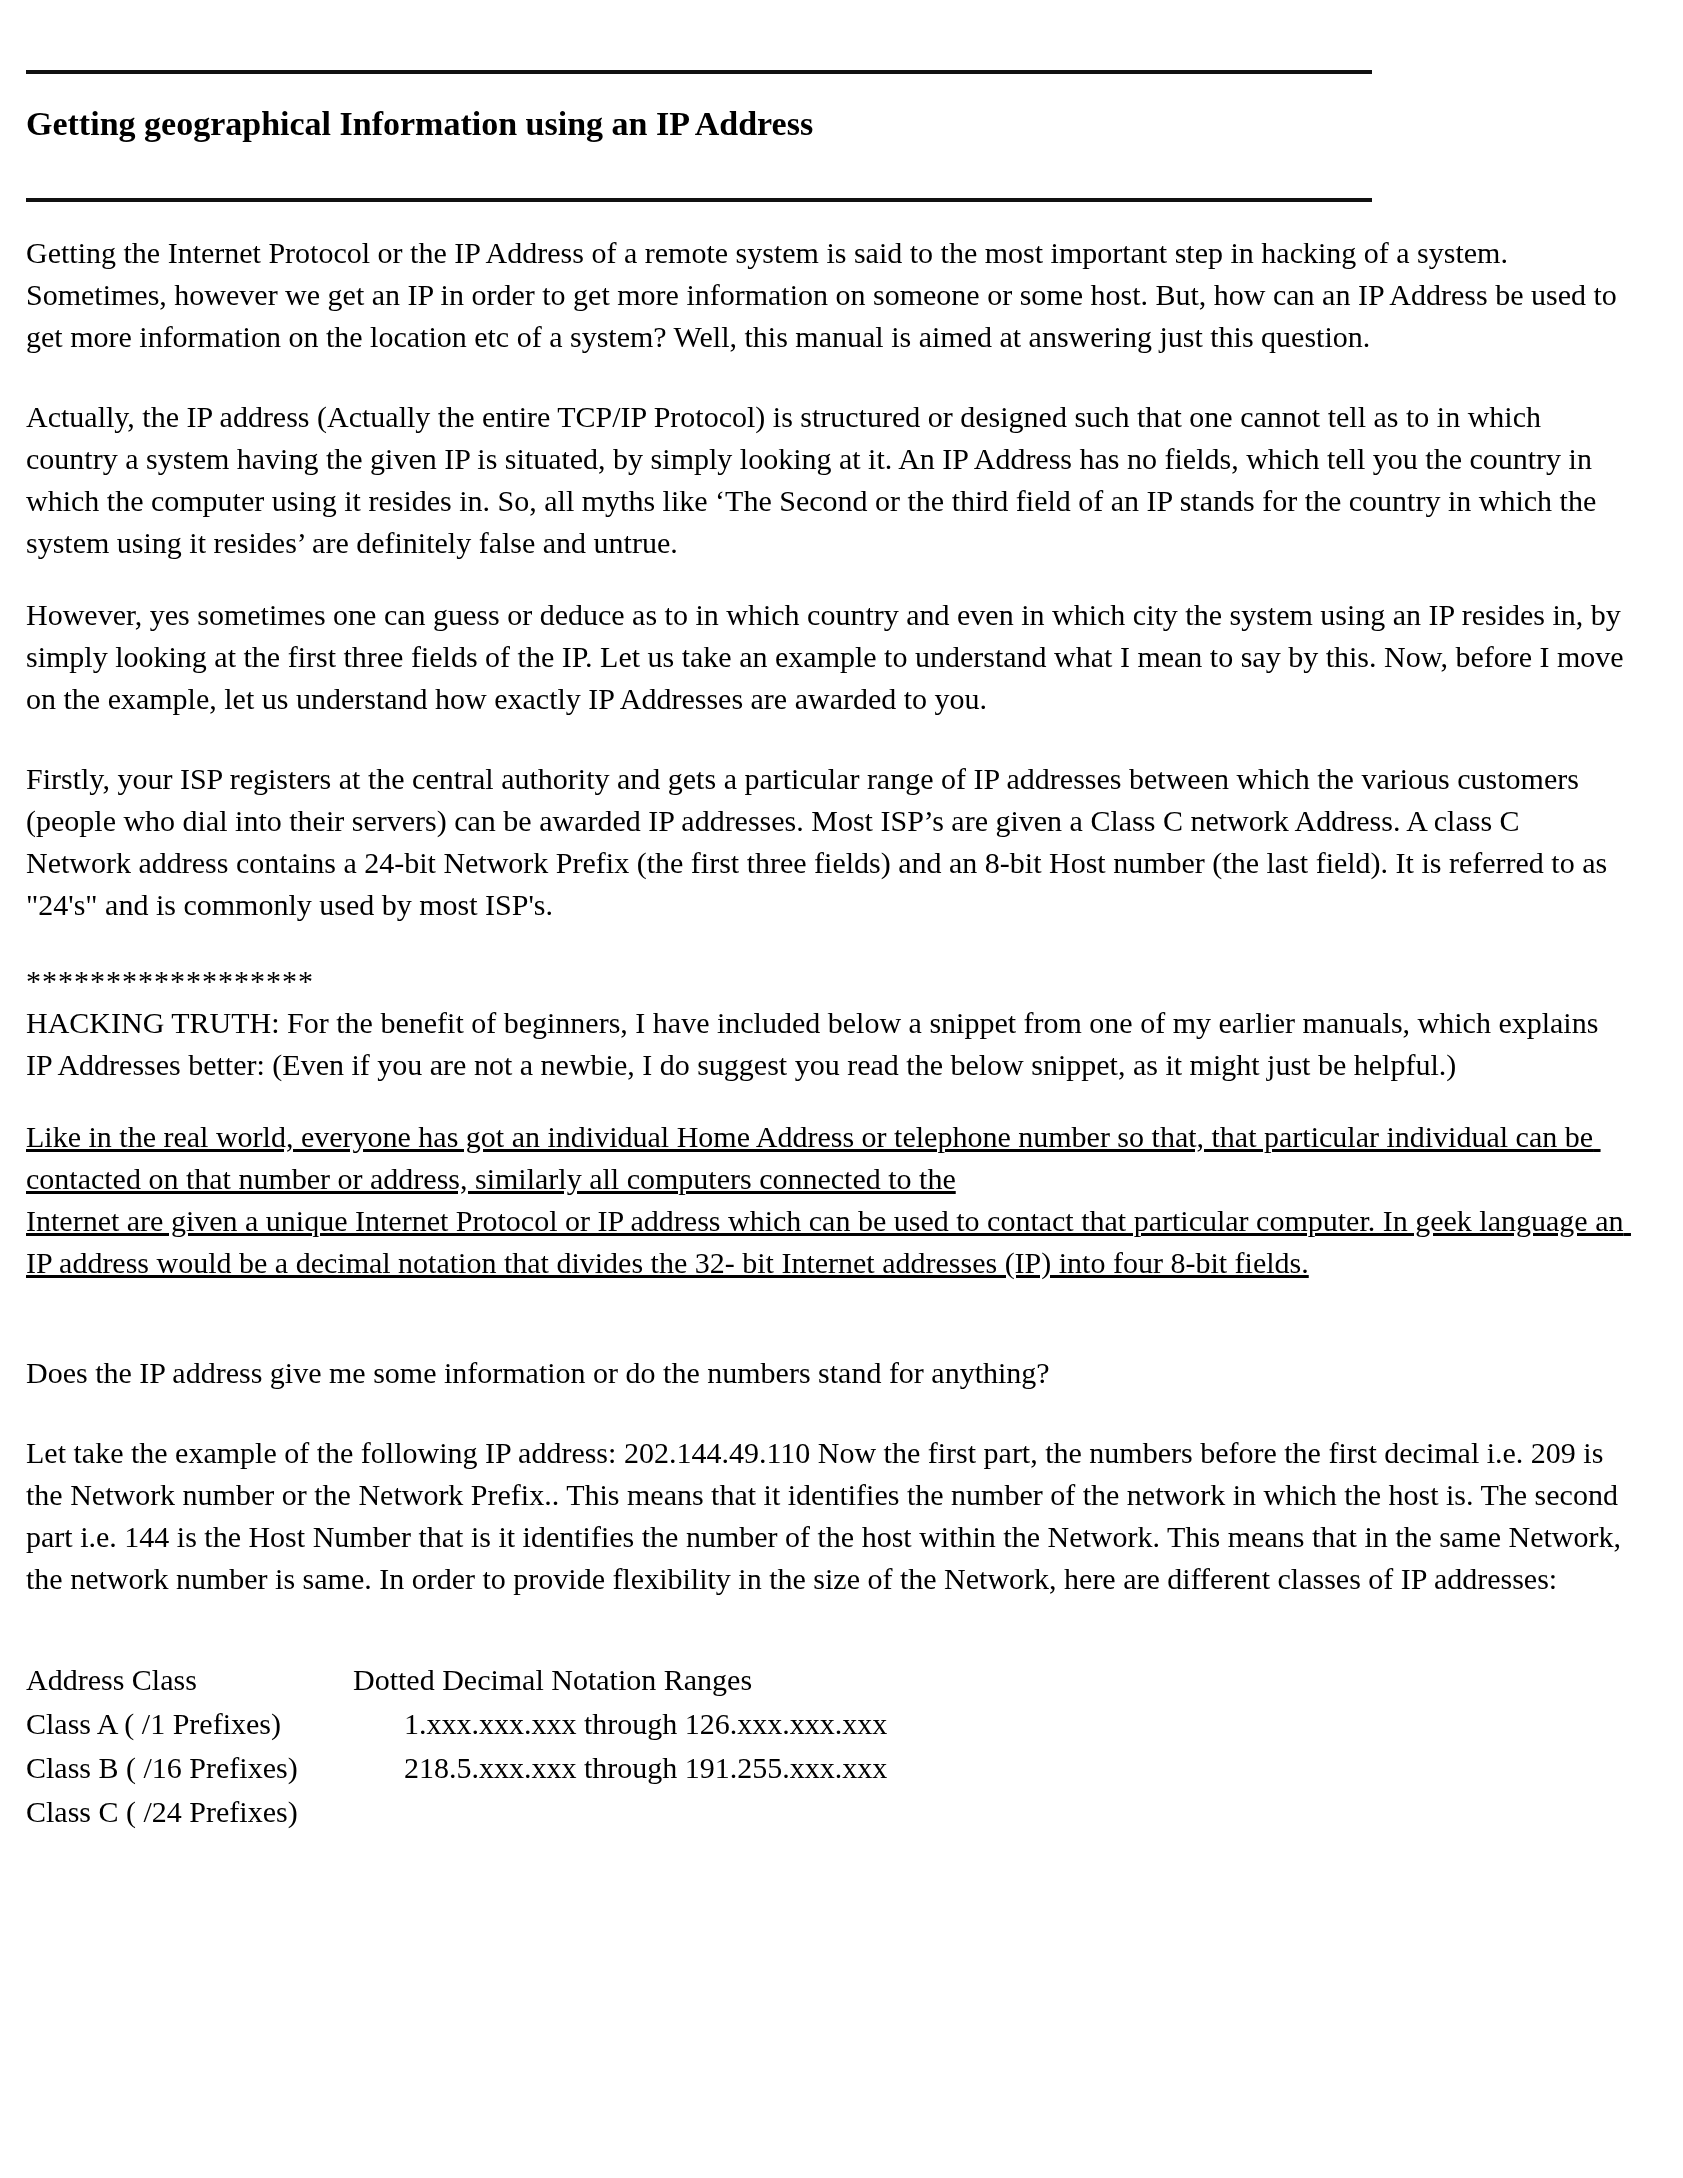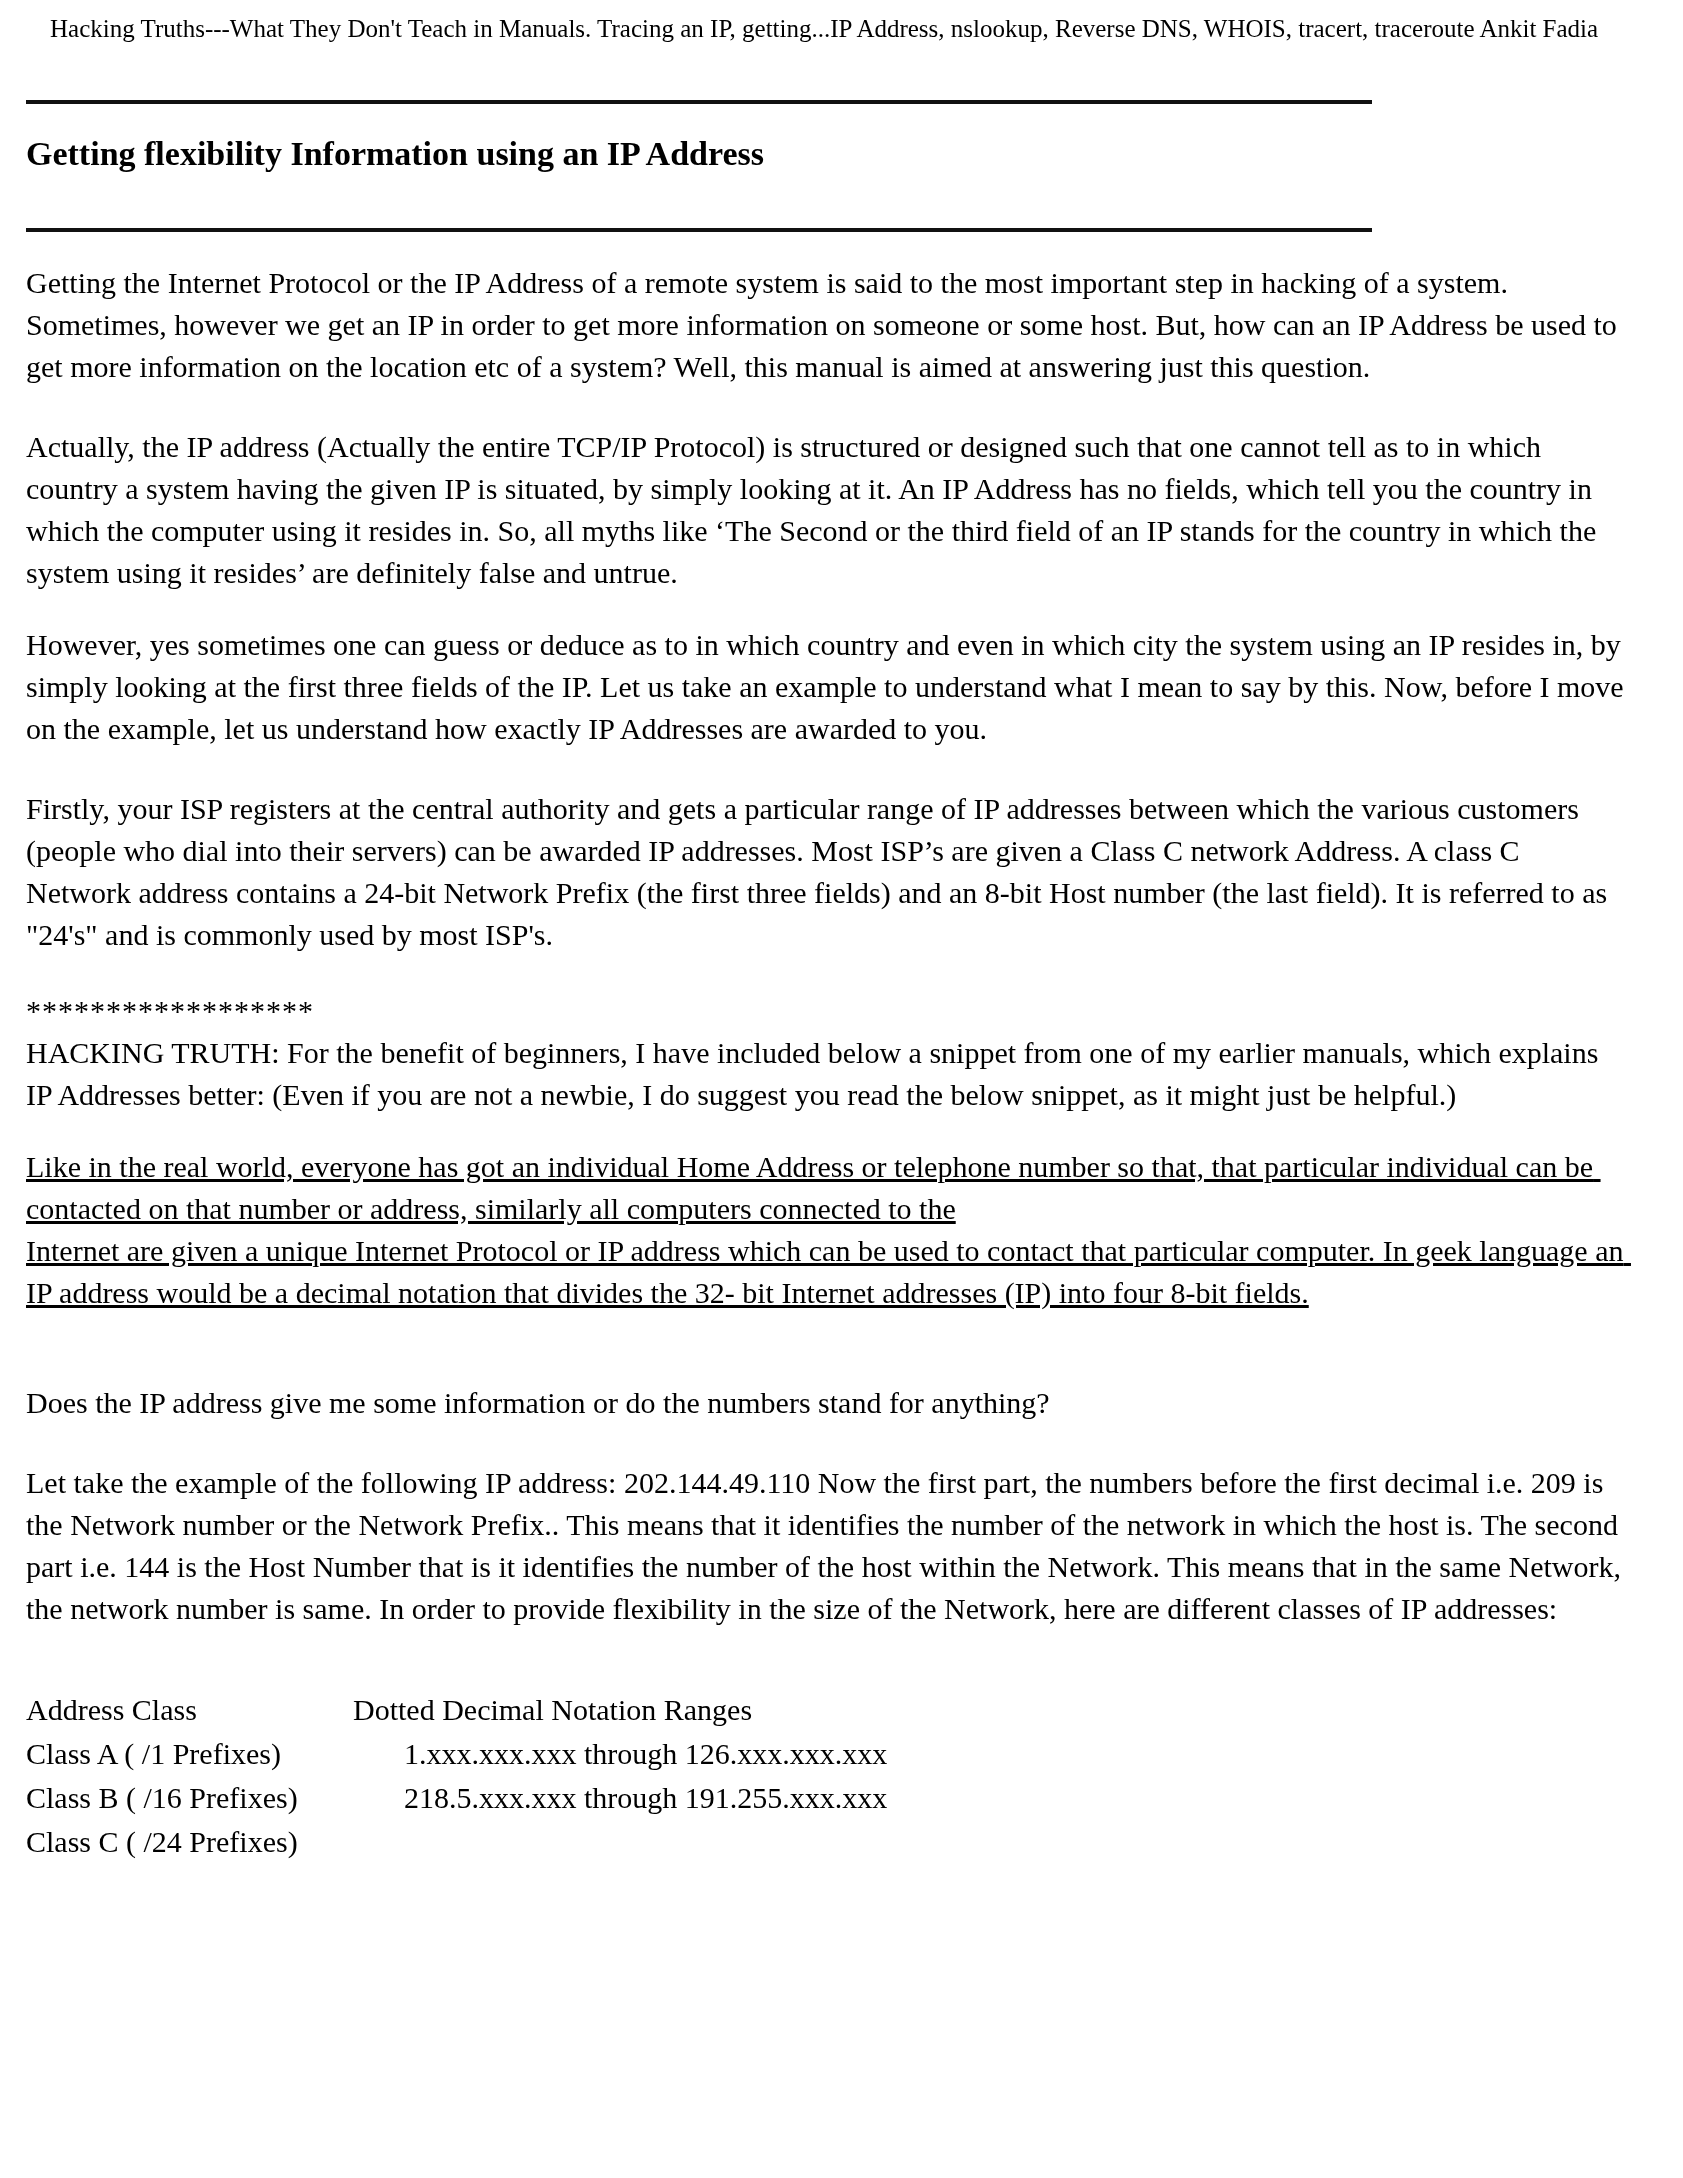--- a/index.html
+++ b/index.html
@@ -64,25 +64,24 @@
     grid-template-columns: 327px auto;
   }
   .t-val { padding-left: 51px; }
   .t-val.head { padding-left: 0; }
 </style>
 </head>
 <body>
 
 <div class="page">
 
-  <div class="doc-header">Hacking Truths---What They Don't Teach in Manuals. Tracing an IP, getting...IP Address, nslookup, Reverse DNS, WHOIS, tracert, traceroute Ankit Fadia</div>
 
   <div class="rule rule-top"></div>
 
-  <h1 class="title">Getting flexibility Information using an IP Address</h1>
+  <h1 class="title">Getting geographical Information using an IP Address</h1>
 
   <div class="rule rule-title"></div>
 
   <p class="body-par gap-lg">Getting the Internet Protocol or the IP Address of a remote system is said to the most important step in hacking of a system. Sometimes, however we get an IP in order to get more information on someone or some host. But, how can an IP Address be used to get more information on the location etc of a system? Well, this manual is aimed at answering just this question.</p>
 
   <p class="body-par">Actually, the IP address (Actually the entire TCP/IP Protocol) is structured or designed such that one cannot tell as to in which country a system having the given IP is situated, by simply looking at it. An IP Address has no fields, which tell you the country in which the computer using it resides in. So, all myths like ‘The Second or the third field of an IP stands for the country in which the system using it resides’ are definitely false and untrue.</p>
 
   <p class="body-par gap-lg">However, yes sometimes one can guess or deduce as to in which country and even in which city the system using an IP resides in, by simply looking at the first three fields of the IP. Let us take an example to understand what I mean to say by this. Now, before I move on the example, let us understand how exactly IP Addresses are awarded to you.</p>
 
   <p class="body-par">Firstly, your ISP registers at the central authority and gets a particular range of IP addresses between which the various customers (people who dial into their servers) can be awarded IP addresses. Most ISP’s are given a Class C network Address. A class C Network address contains a 24-bit Network Prefix (the first three fields) and an 8-bit Host number (the last field). It is referred to as "24's" and is commonly used by most ISP's.</p>

